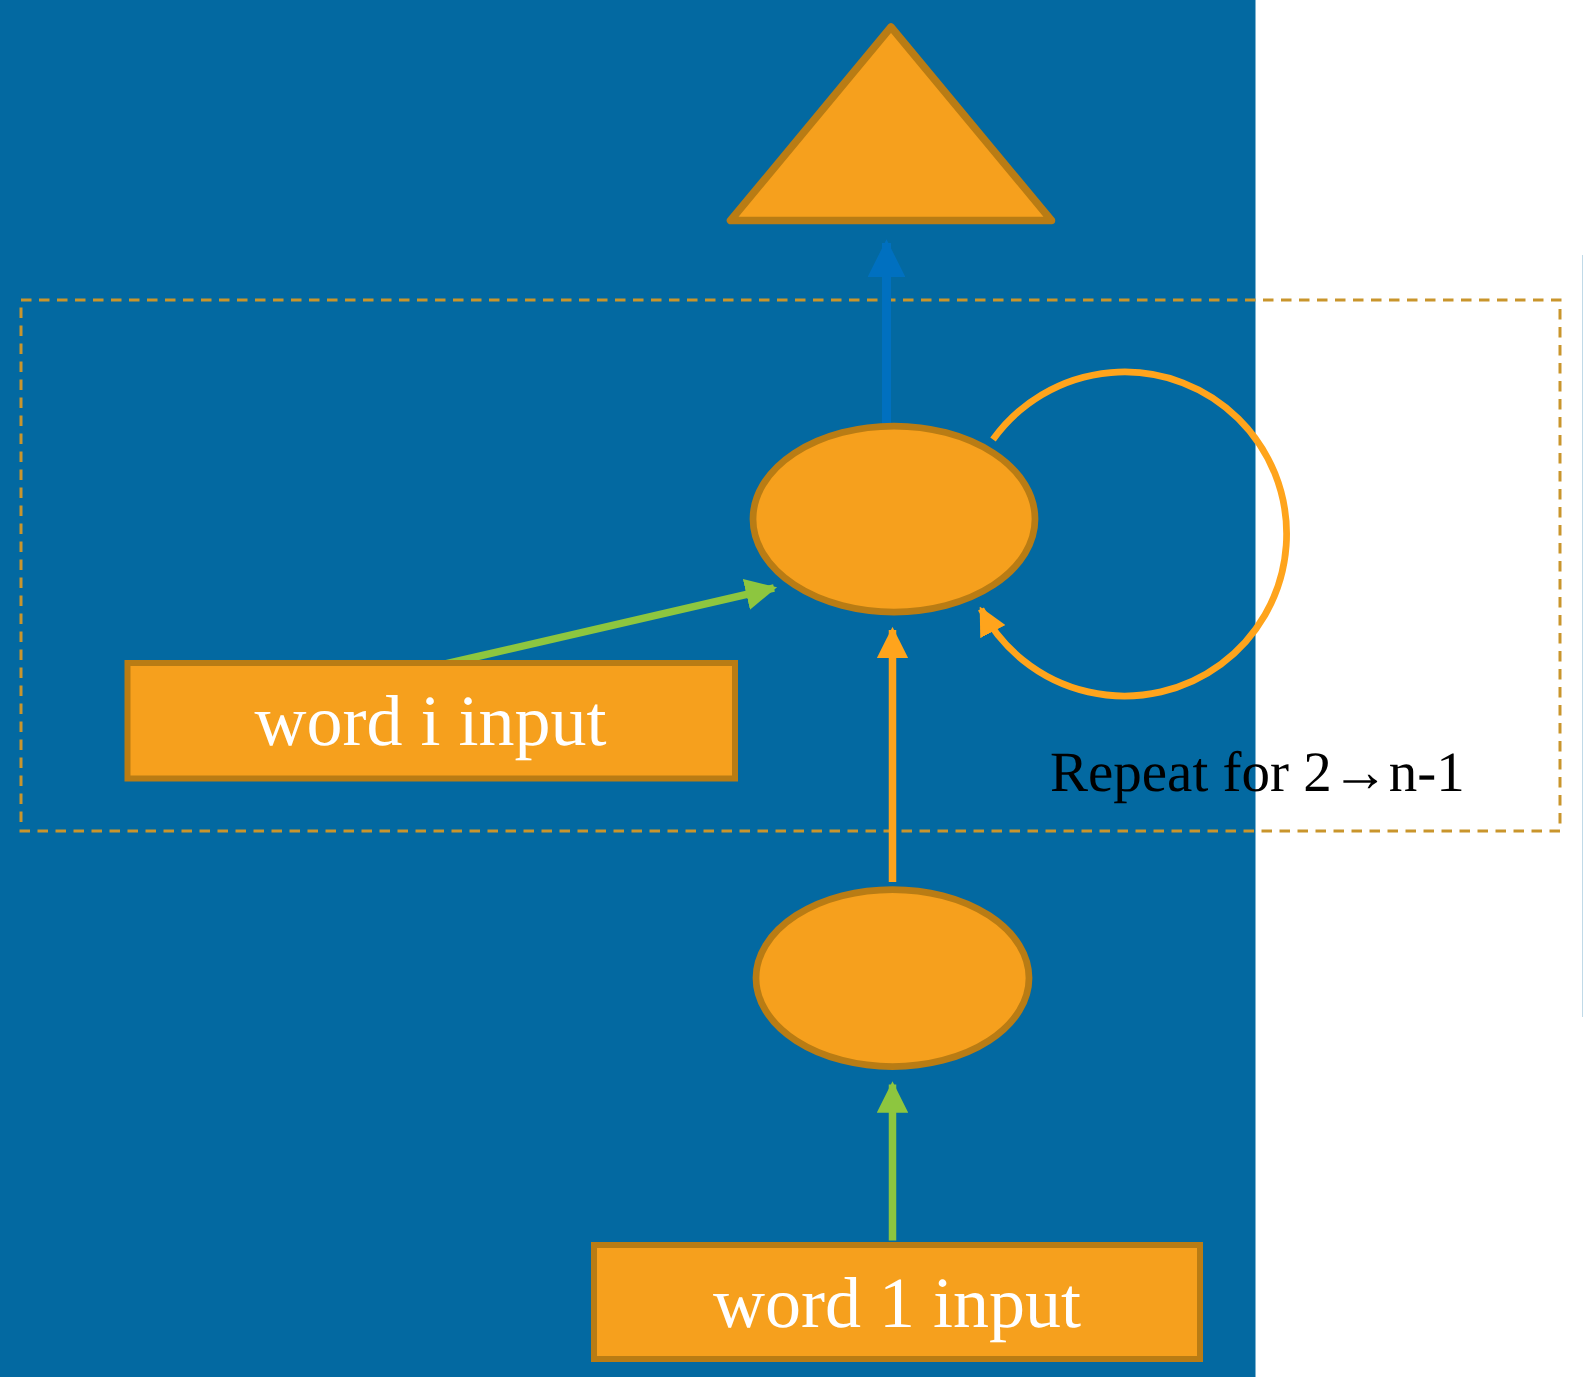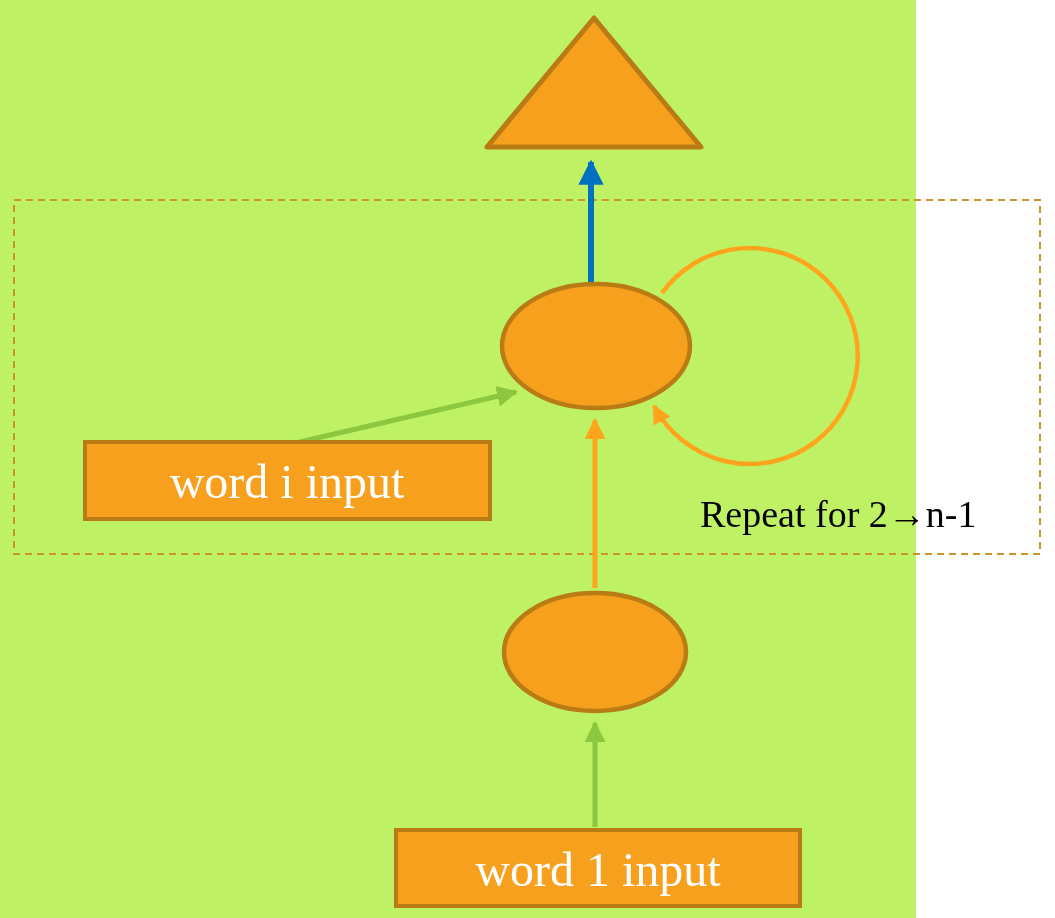--- a/index.html
+++ b/index.html
@@ -6,23 +6,23 @@
     margin: 0;
     padding: 0;
     background: #ffffff;
     width: 1055px;
     height: 918px;
     overflow: hidden;
     font-family: "Liberation Serif", "DejaVu Serif", serif;
   }
   .canvas {
     position: relative;
-    width: 916px;
+    width: 837px;
     height: 918px;
-    background: #bef264;
+    background: #0369a1;
   }
   svg { display: block; }
   .node-label {
     font-family: "Liberation Serif", "DejaVu Serif", serif;
     font-size: 48px;
   }
   .note-label {
     font-family: "Liberation Serif", "DejaVu Serif", serif;
     font-size: 38px;
   }

